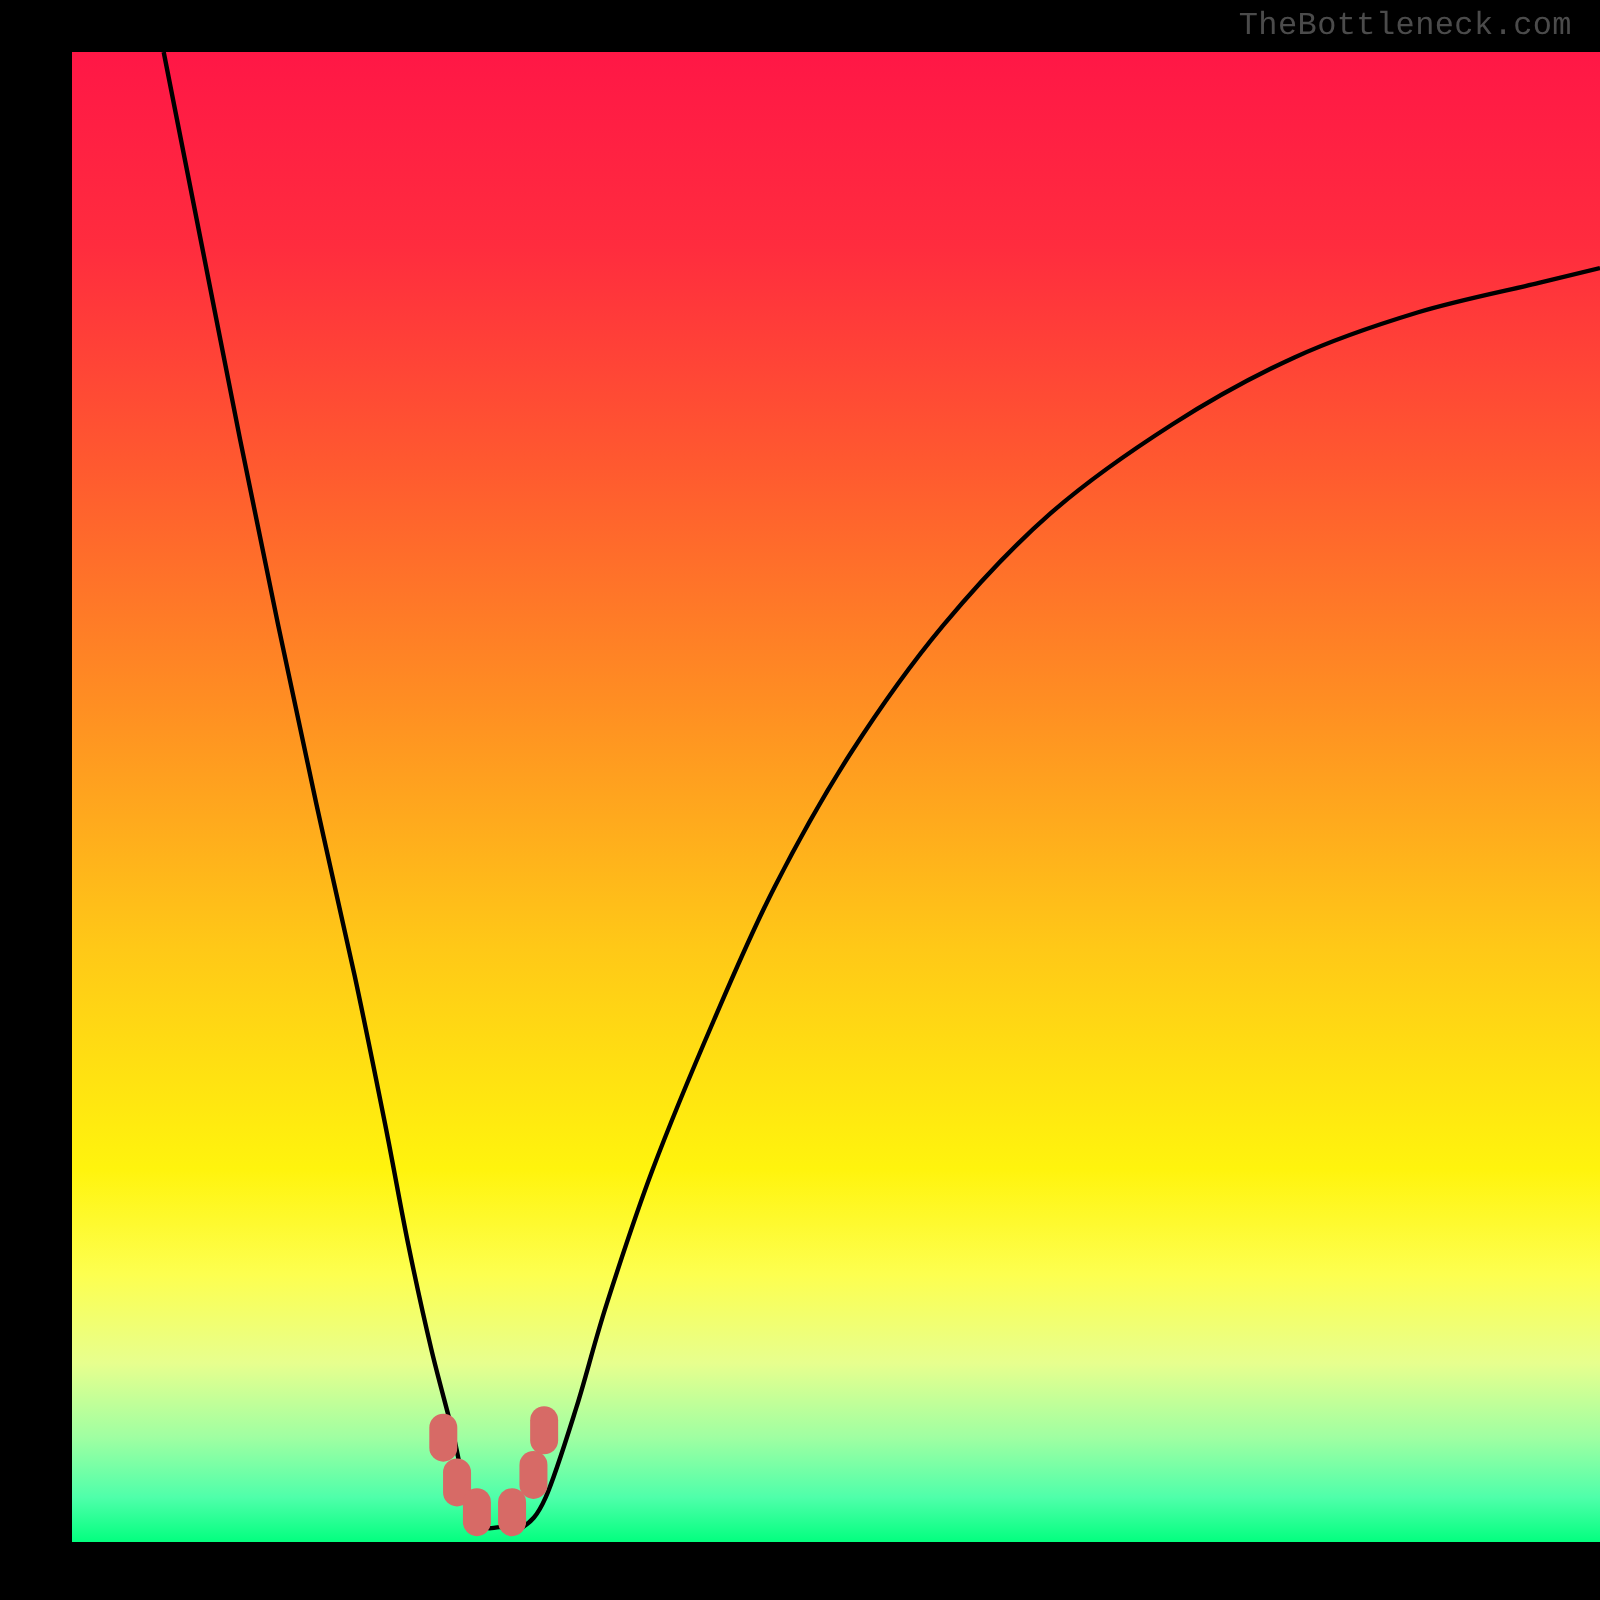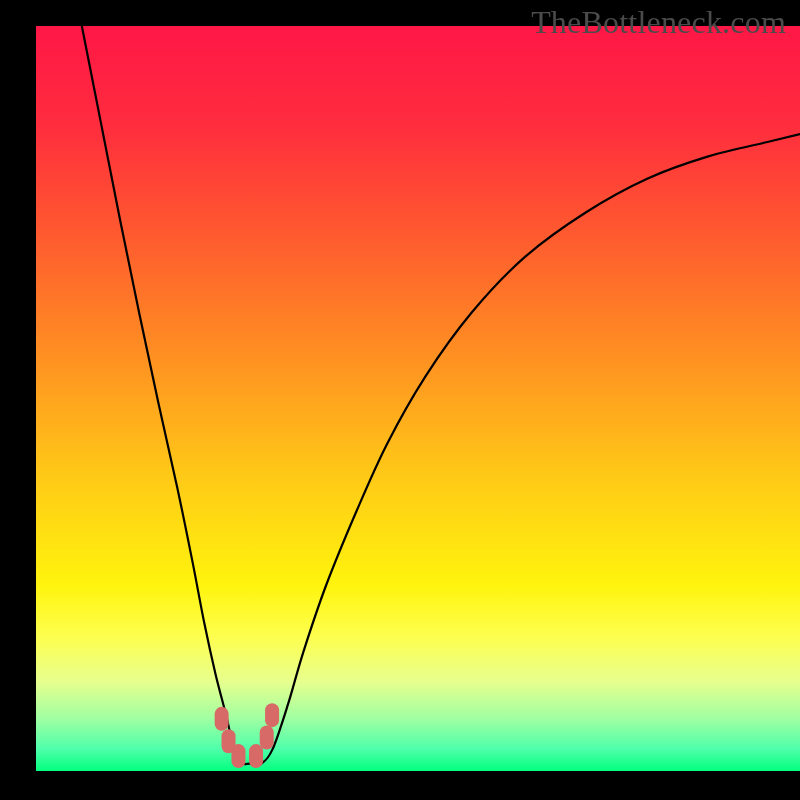--- a/index.html
+++ b/index.html
@@ -24,22 +24,22 @@
     top: 26px;
     width: 764px;
     height: 745px;
     overflow: hidden;
   }
   .watermark {
     position: absolute;
     top: 4px;
     right: 14px;
     color: #4b4b4b;
-    font-family: Liberation Serif, serif;
-    font-size: 32px;
+    font-family: Liberation Mono, monospace;
+    font-size: 16px;
     font-weight: 400;
     letter-spacing: 0.2px;
   }
   svg { display: block; }
 </style>
 </head>
 <body>
 
 <div class="frame">
   <div class="plot-area">

